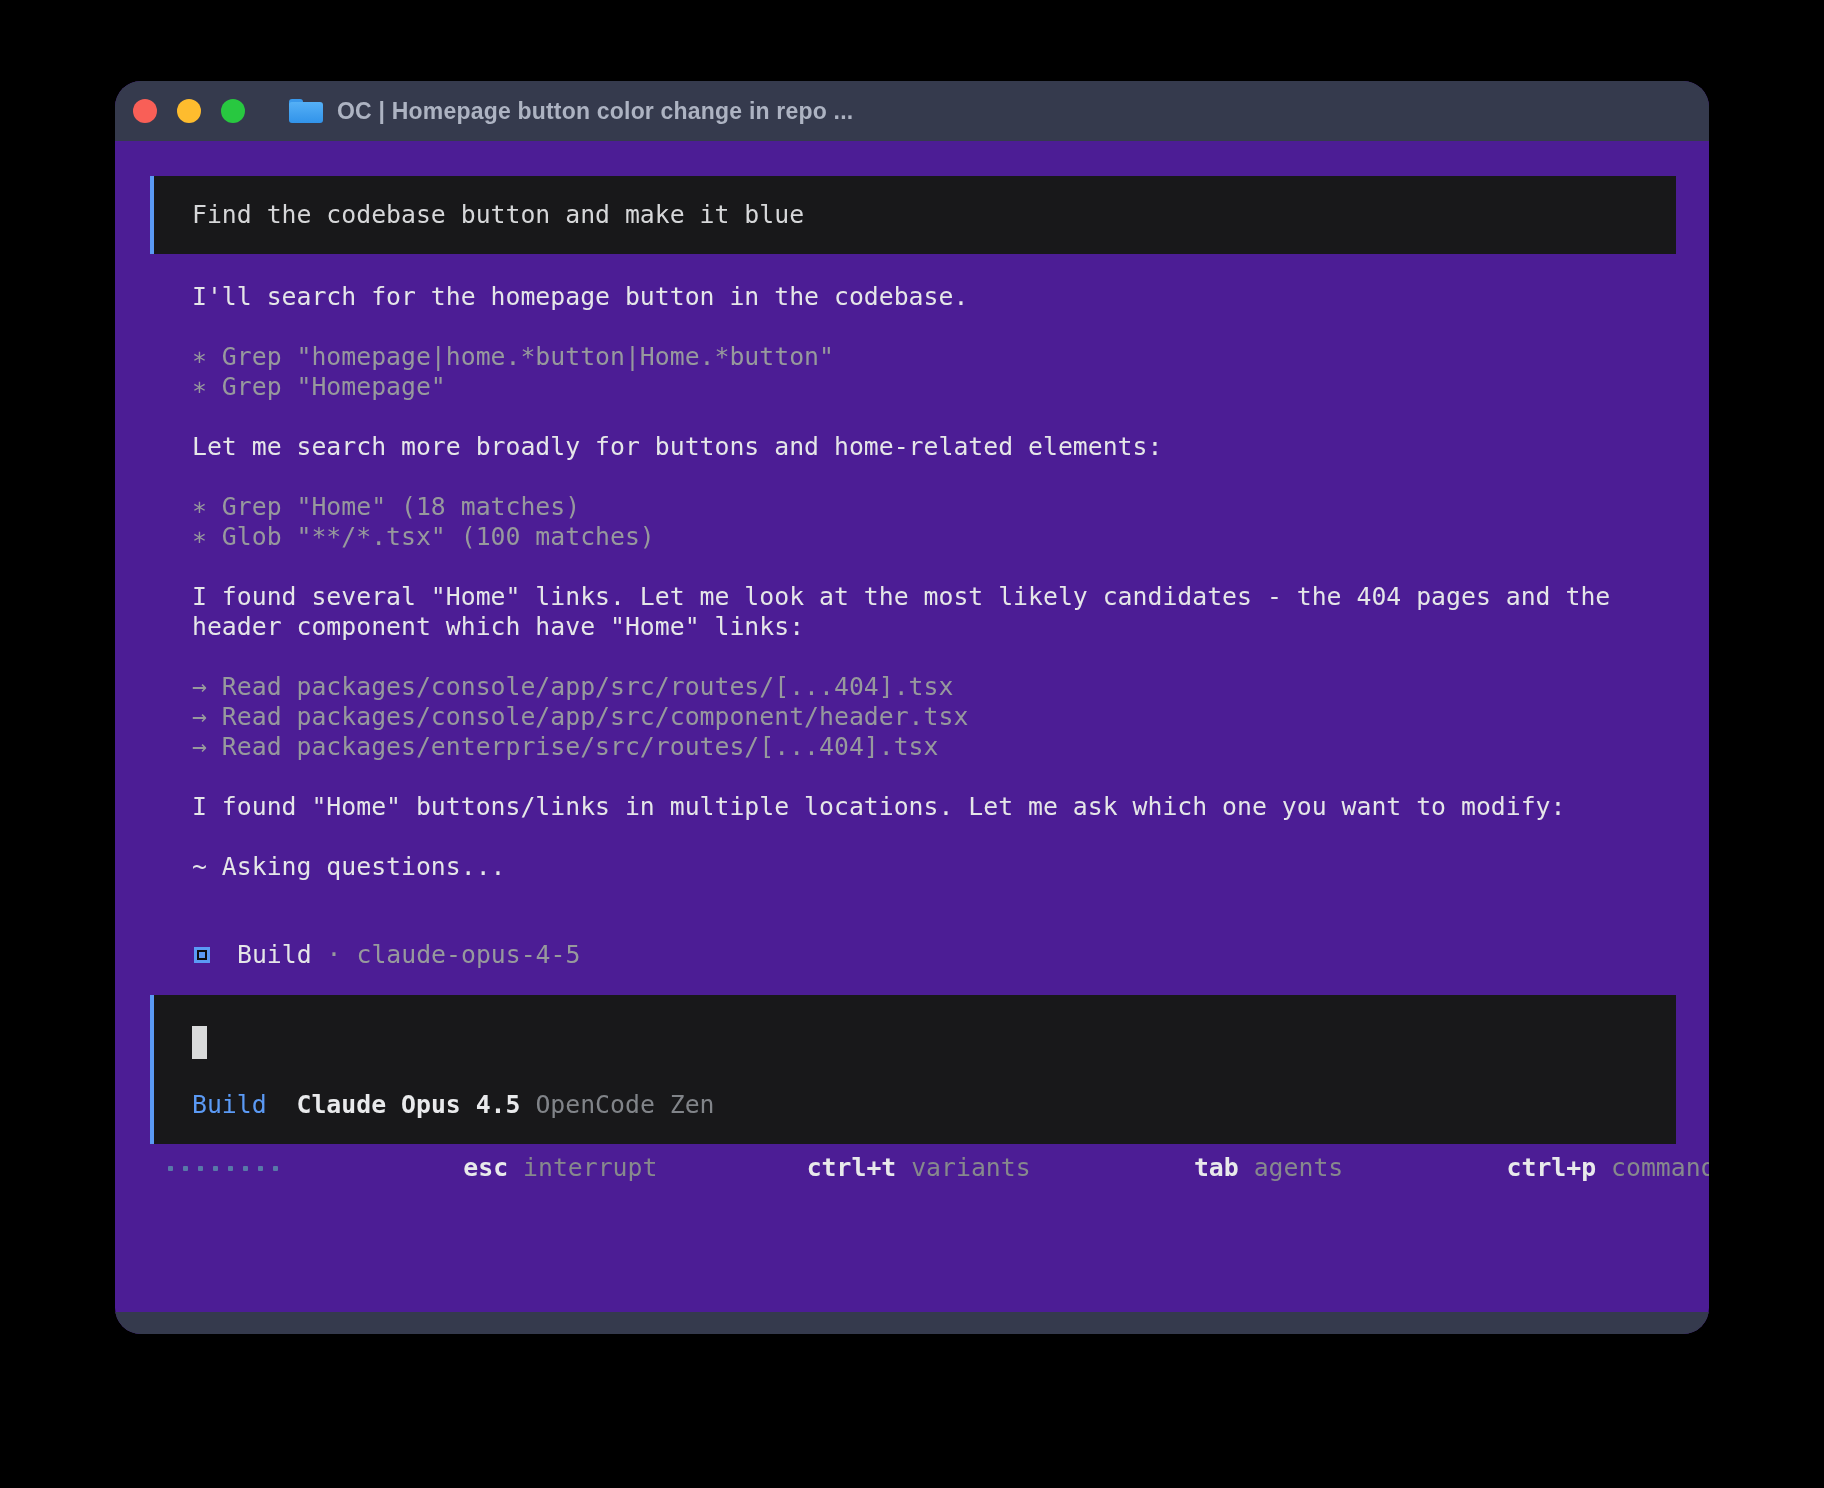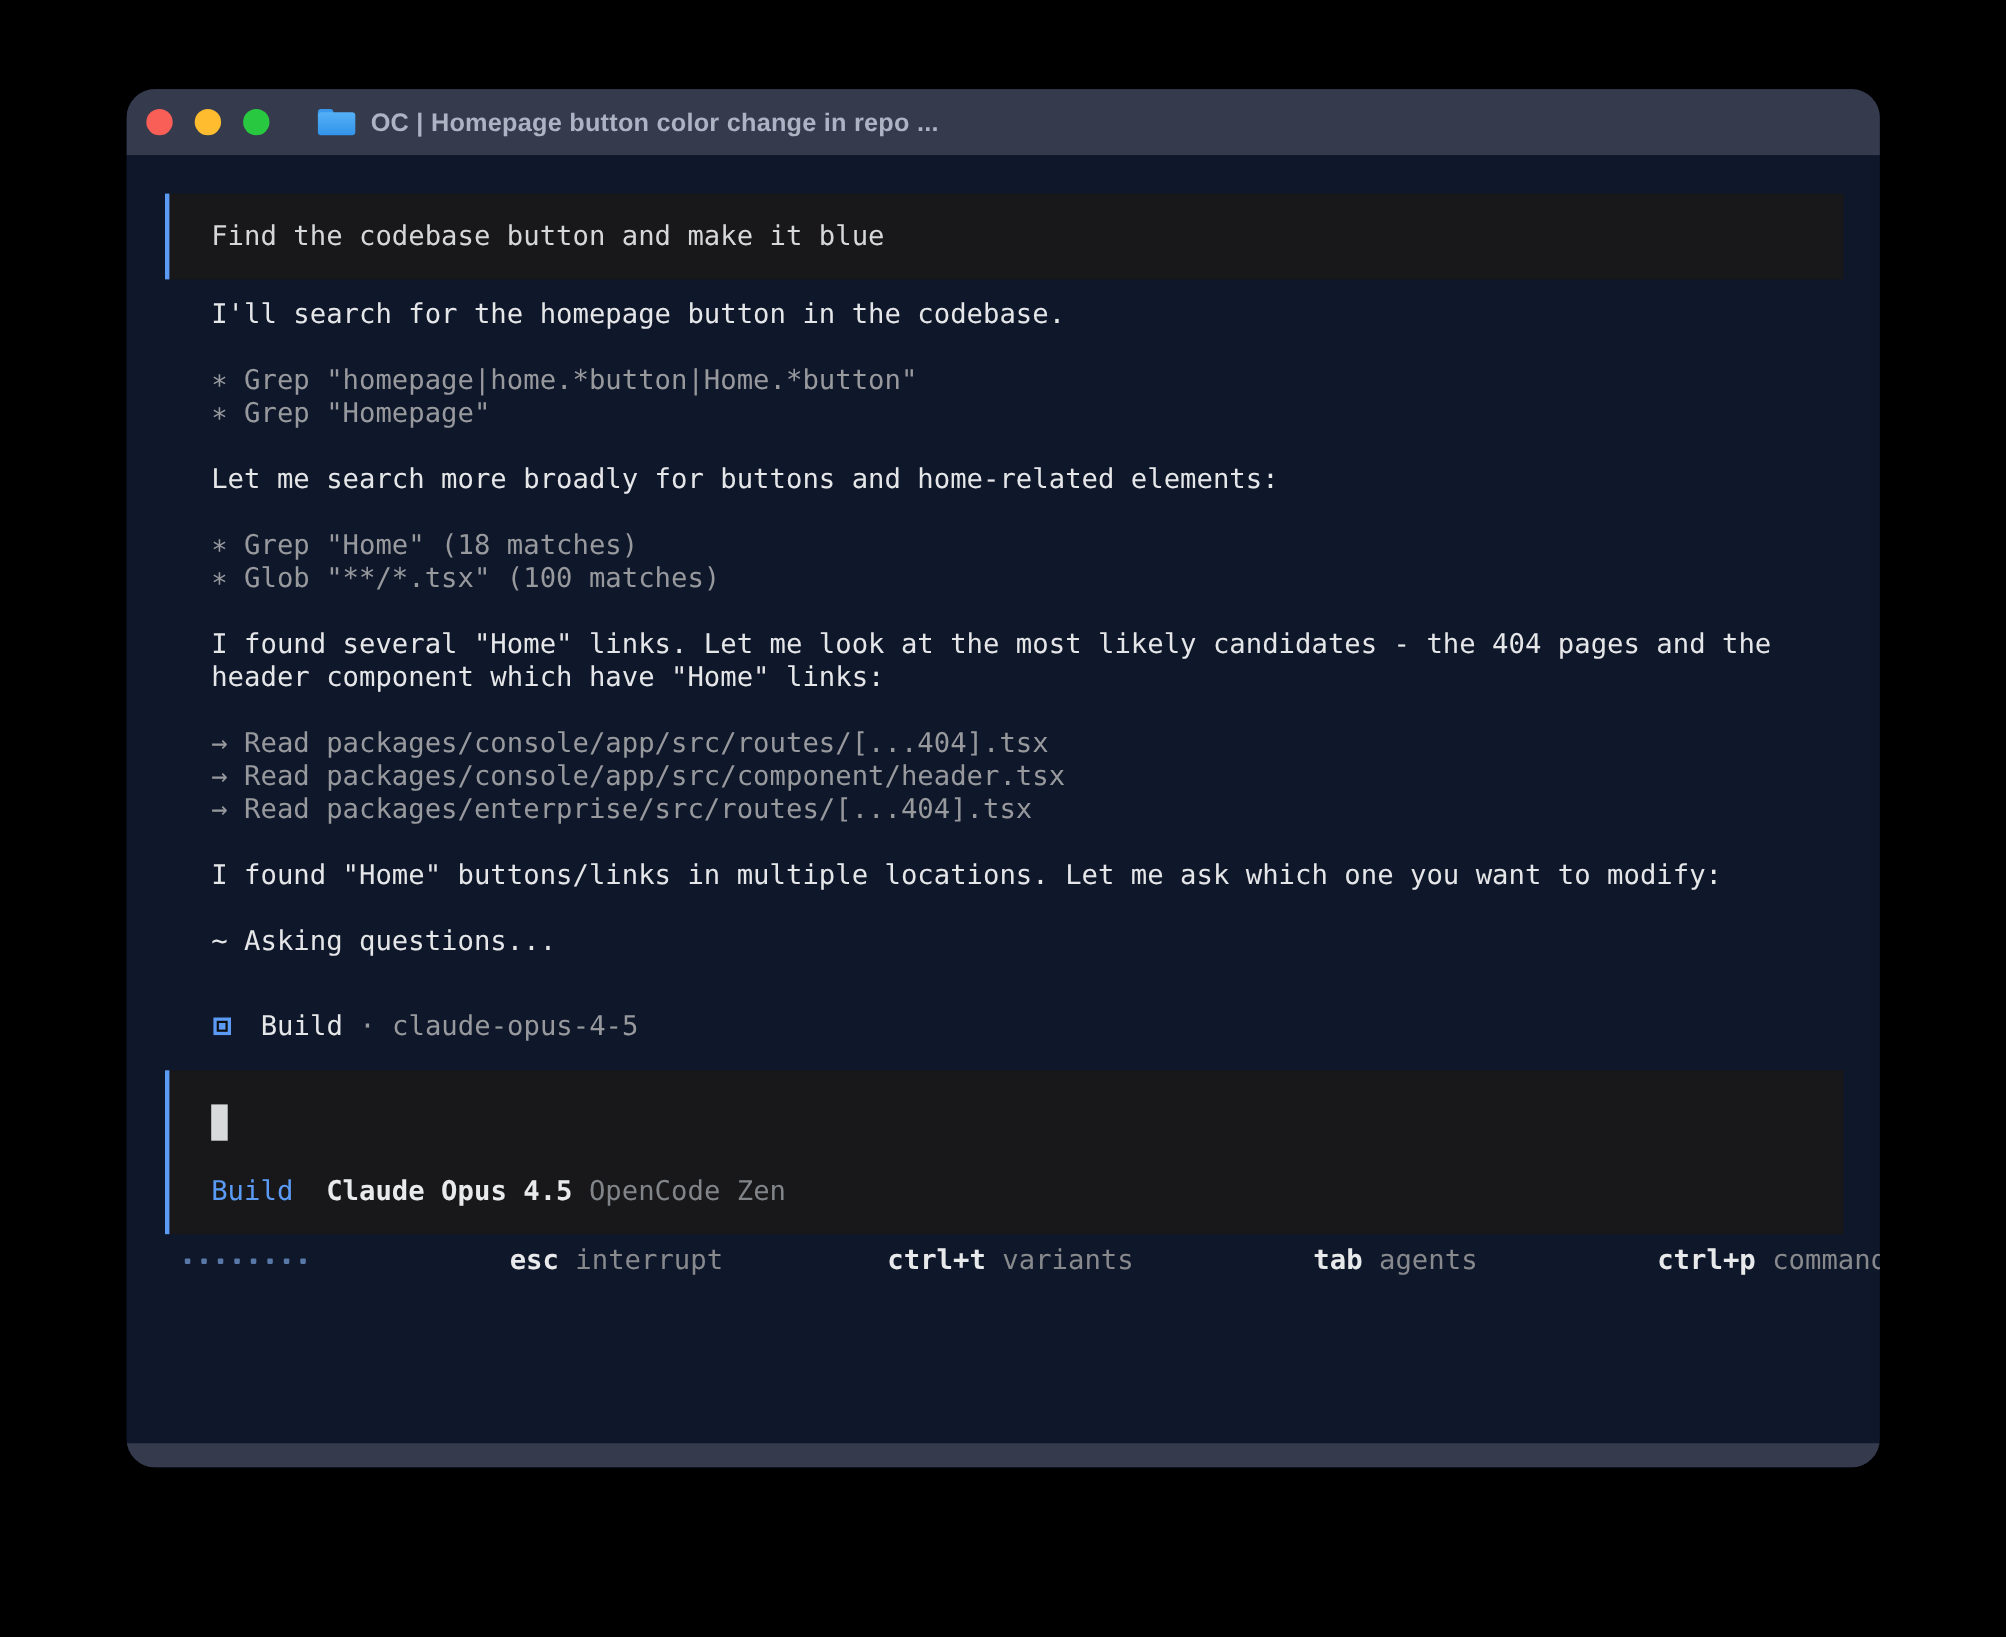--- a/index.html
+++ b/index.html
@@ -2,21 +2,21 @@
 <html><head>
 <meta charset="utf-8">
 <style>
   * { margin: 0; padding: 0; box-sizing: border-box; }
   html, body { width: 1824px; height: 1488px; background: #000000; overflow: hidden; }
   body { font-family: "DejaVu Sans Mono", monospace; }
 
   .window {
     position: absolute; left: 115px; top: 81px;
     width: 1594px; height: 1253px;
-    background: #0f172a;
+    background: #4c1d95;
     border-radius: 26px;
     overflow: hidden;
   }
 
   
   .titlebar {
     height: 60px; background: #353a4d;
     display: flex; align-items: center;
     padding-left: 18px;
   }
@@ -52,21 +52,21 @@
   .session-title { font-weight: 700; color: #e9eaec; white-space: pre; }
   .session-stats { display: flex; gap: 26px; color: #8f9194; white-space: pre; }
 
   .user-block {
     margin-top: 35px; height: 78px;
     background: #18181a; border-left: 4px solid #5b9af5;
     display: flex; align-items: center; padding-left: 38px;
   }
   .user-text { color: #d6d7d9; white-space: pre; }
 
-  .chat { margin-top: 17px; padding-left: 42px; }
+  .chat { margin-top: 28px; padding-left: 42px; }
   .chat .line { height: 30px; white-space: pre; }
   .chat .line.text { color: #e5e6e8; }
   .chat .line.tool { color: #97999d; }
 
   .agent-line { height: 30px; display: flex; align-items: center; white-space: pre; }
   .agent-badge {
     width: 16px; height: 16px; border: 3px solid #5b9af5;
     background: #0e0e0f; margin-right: 27px; margin-left: 2px;
     display: flex; align-items: center; justify-content: center;
   }

